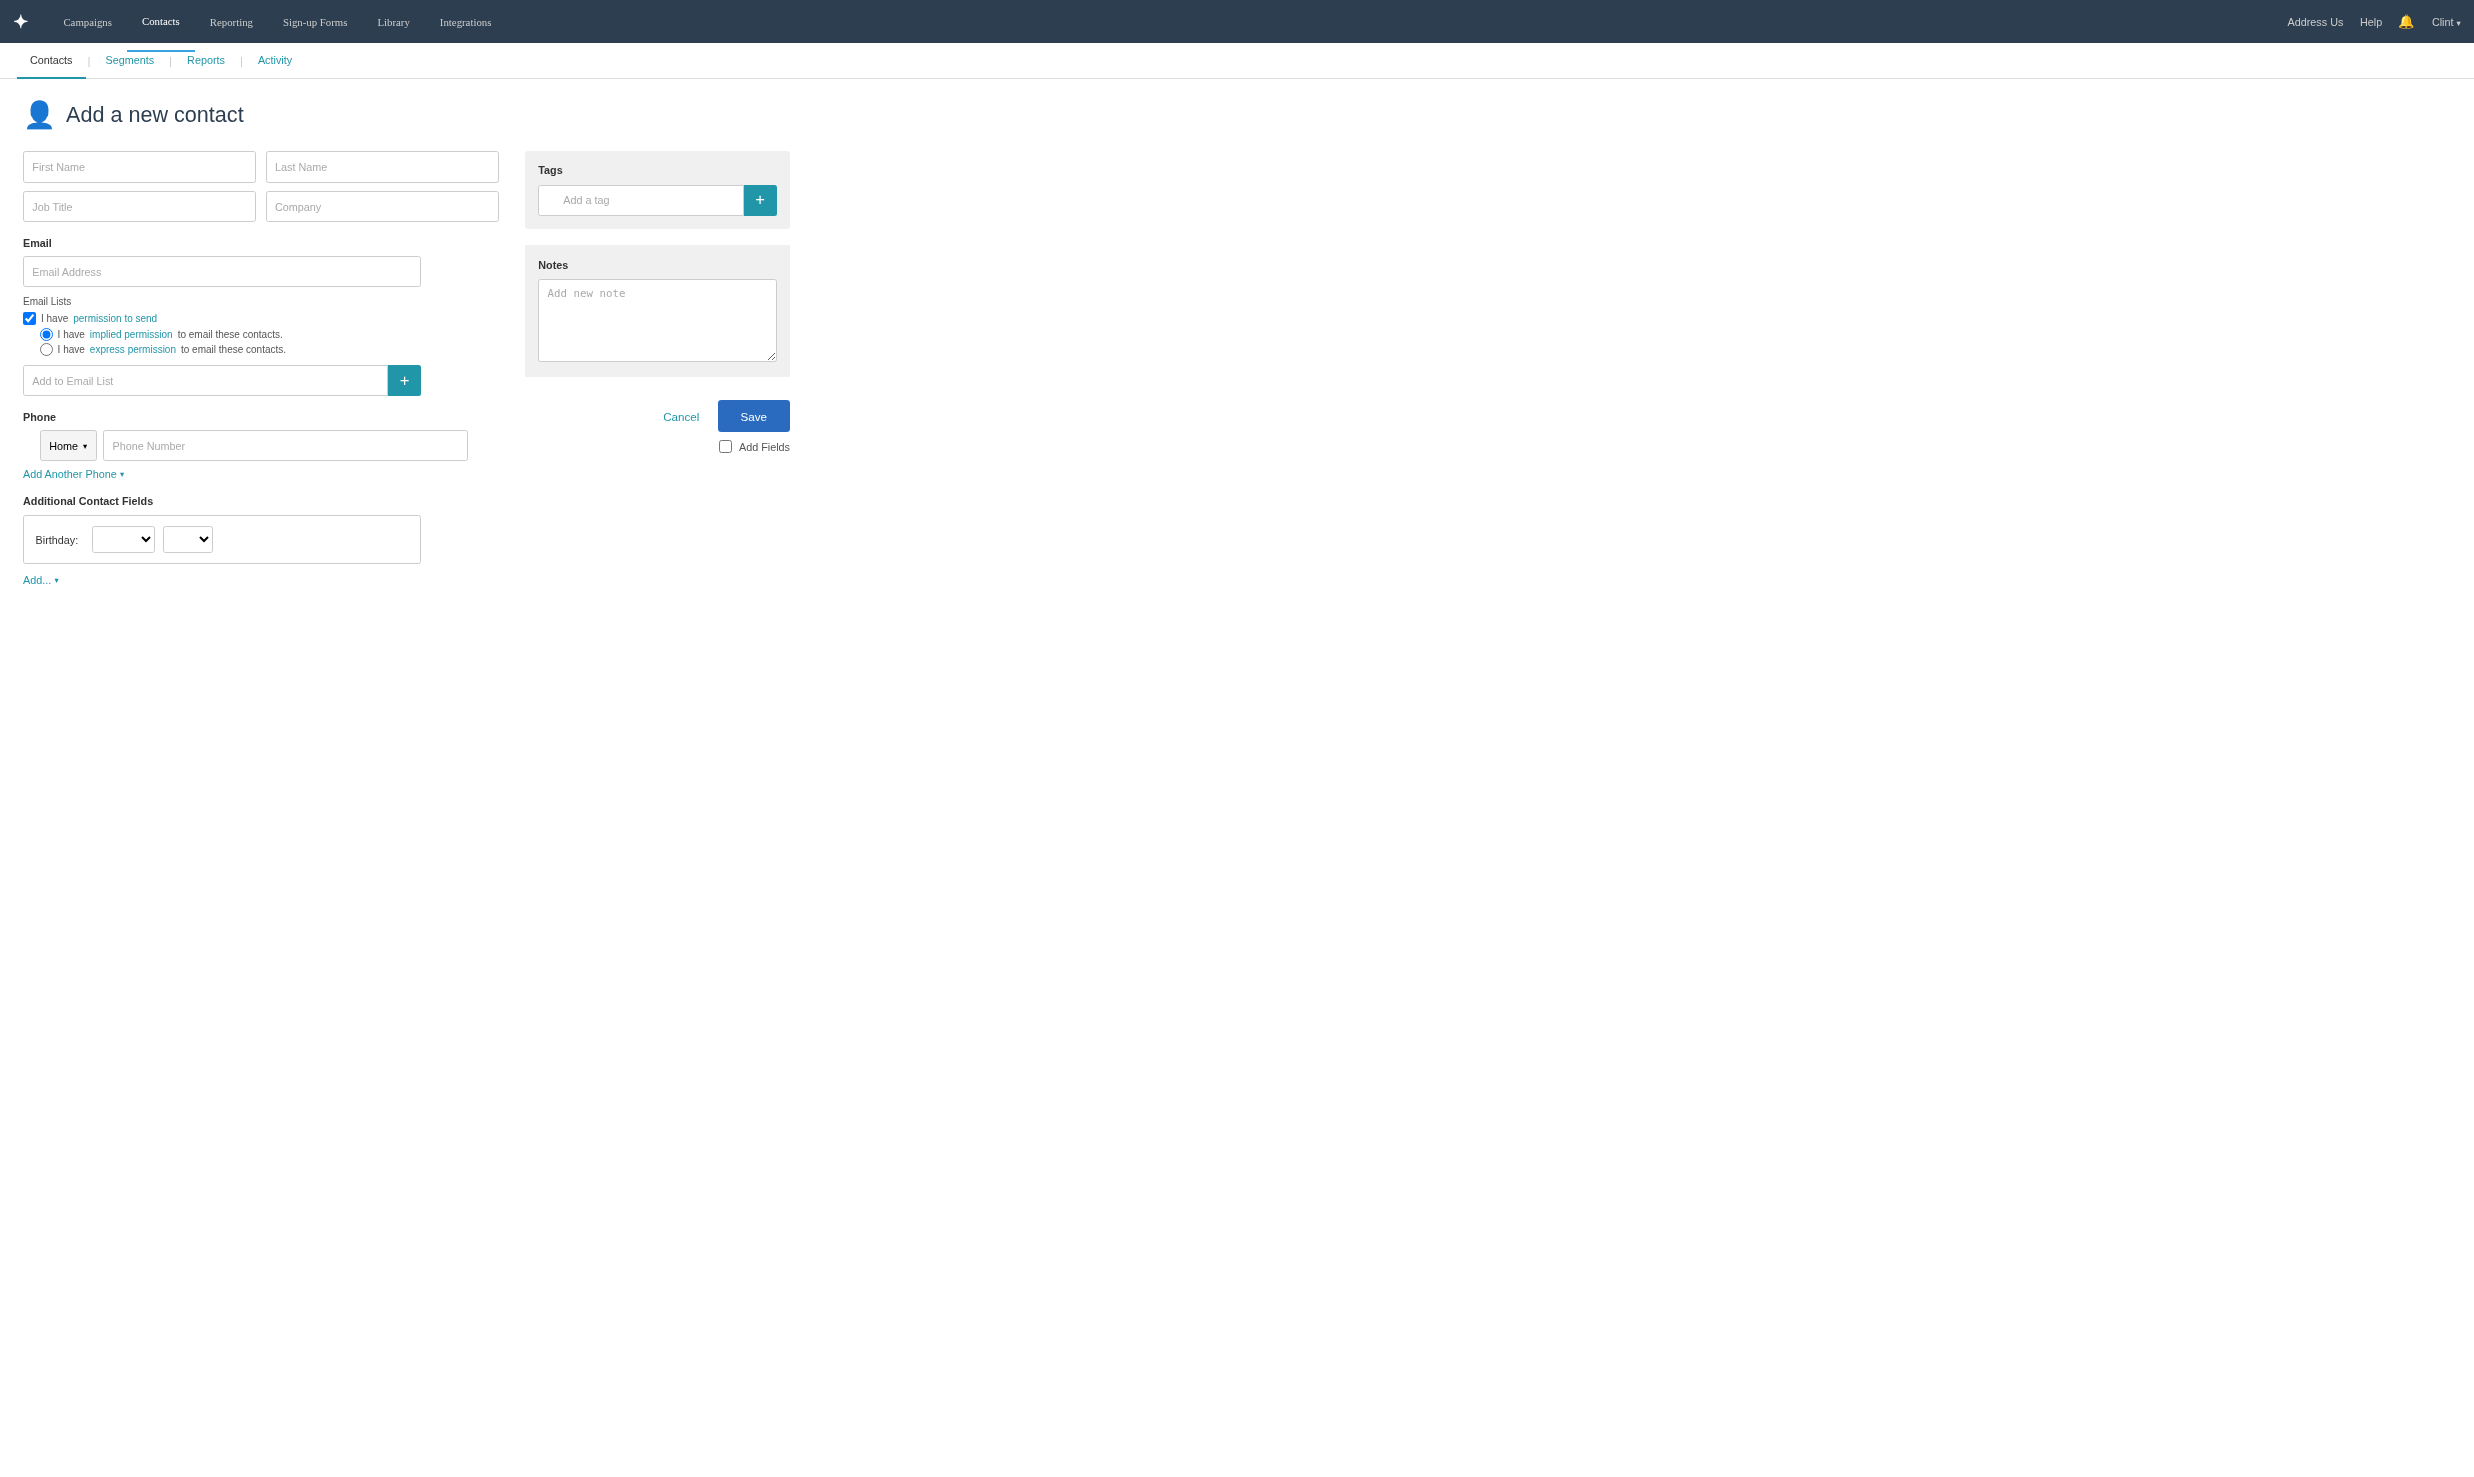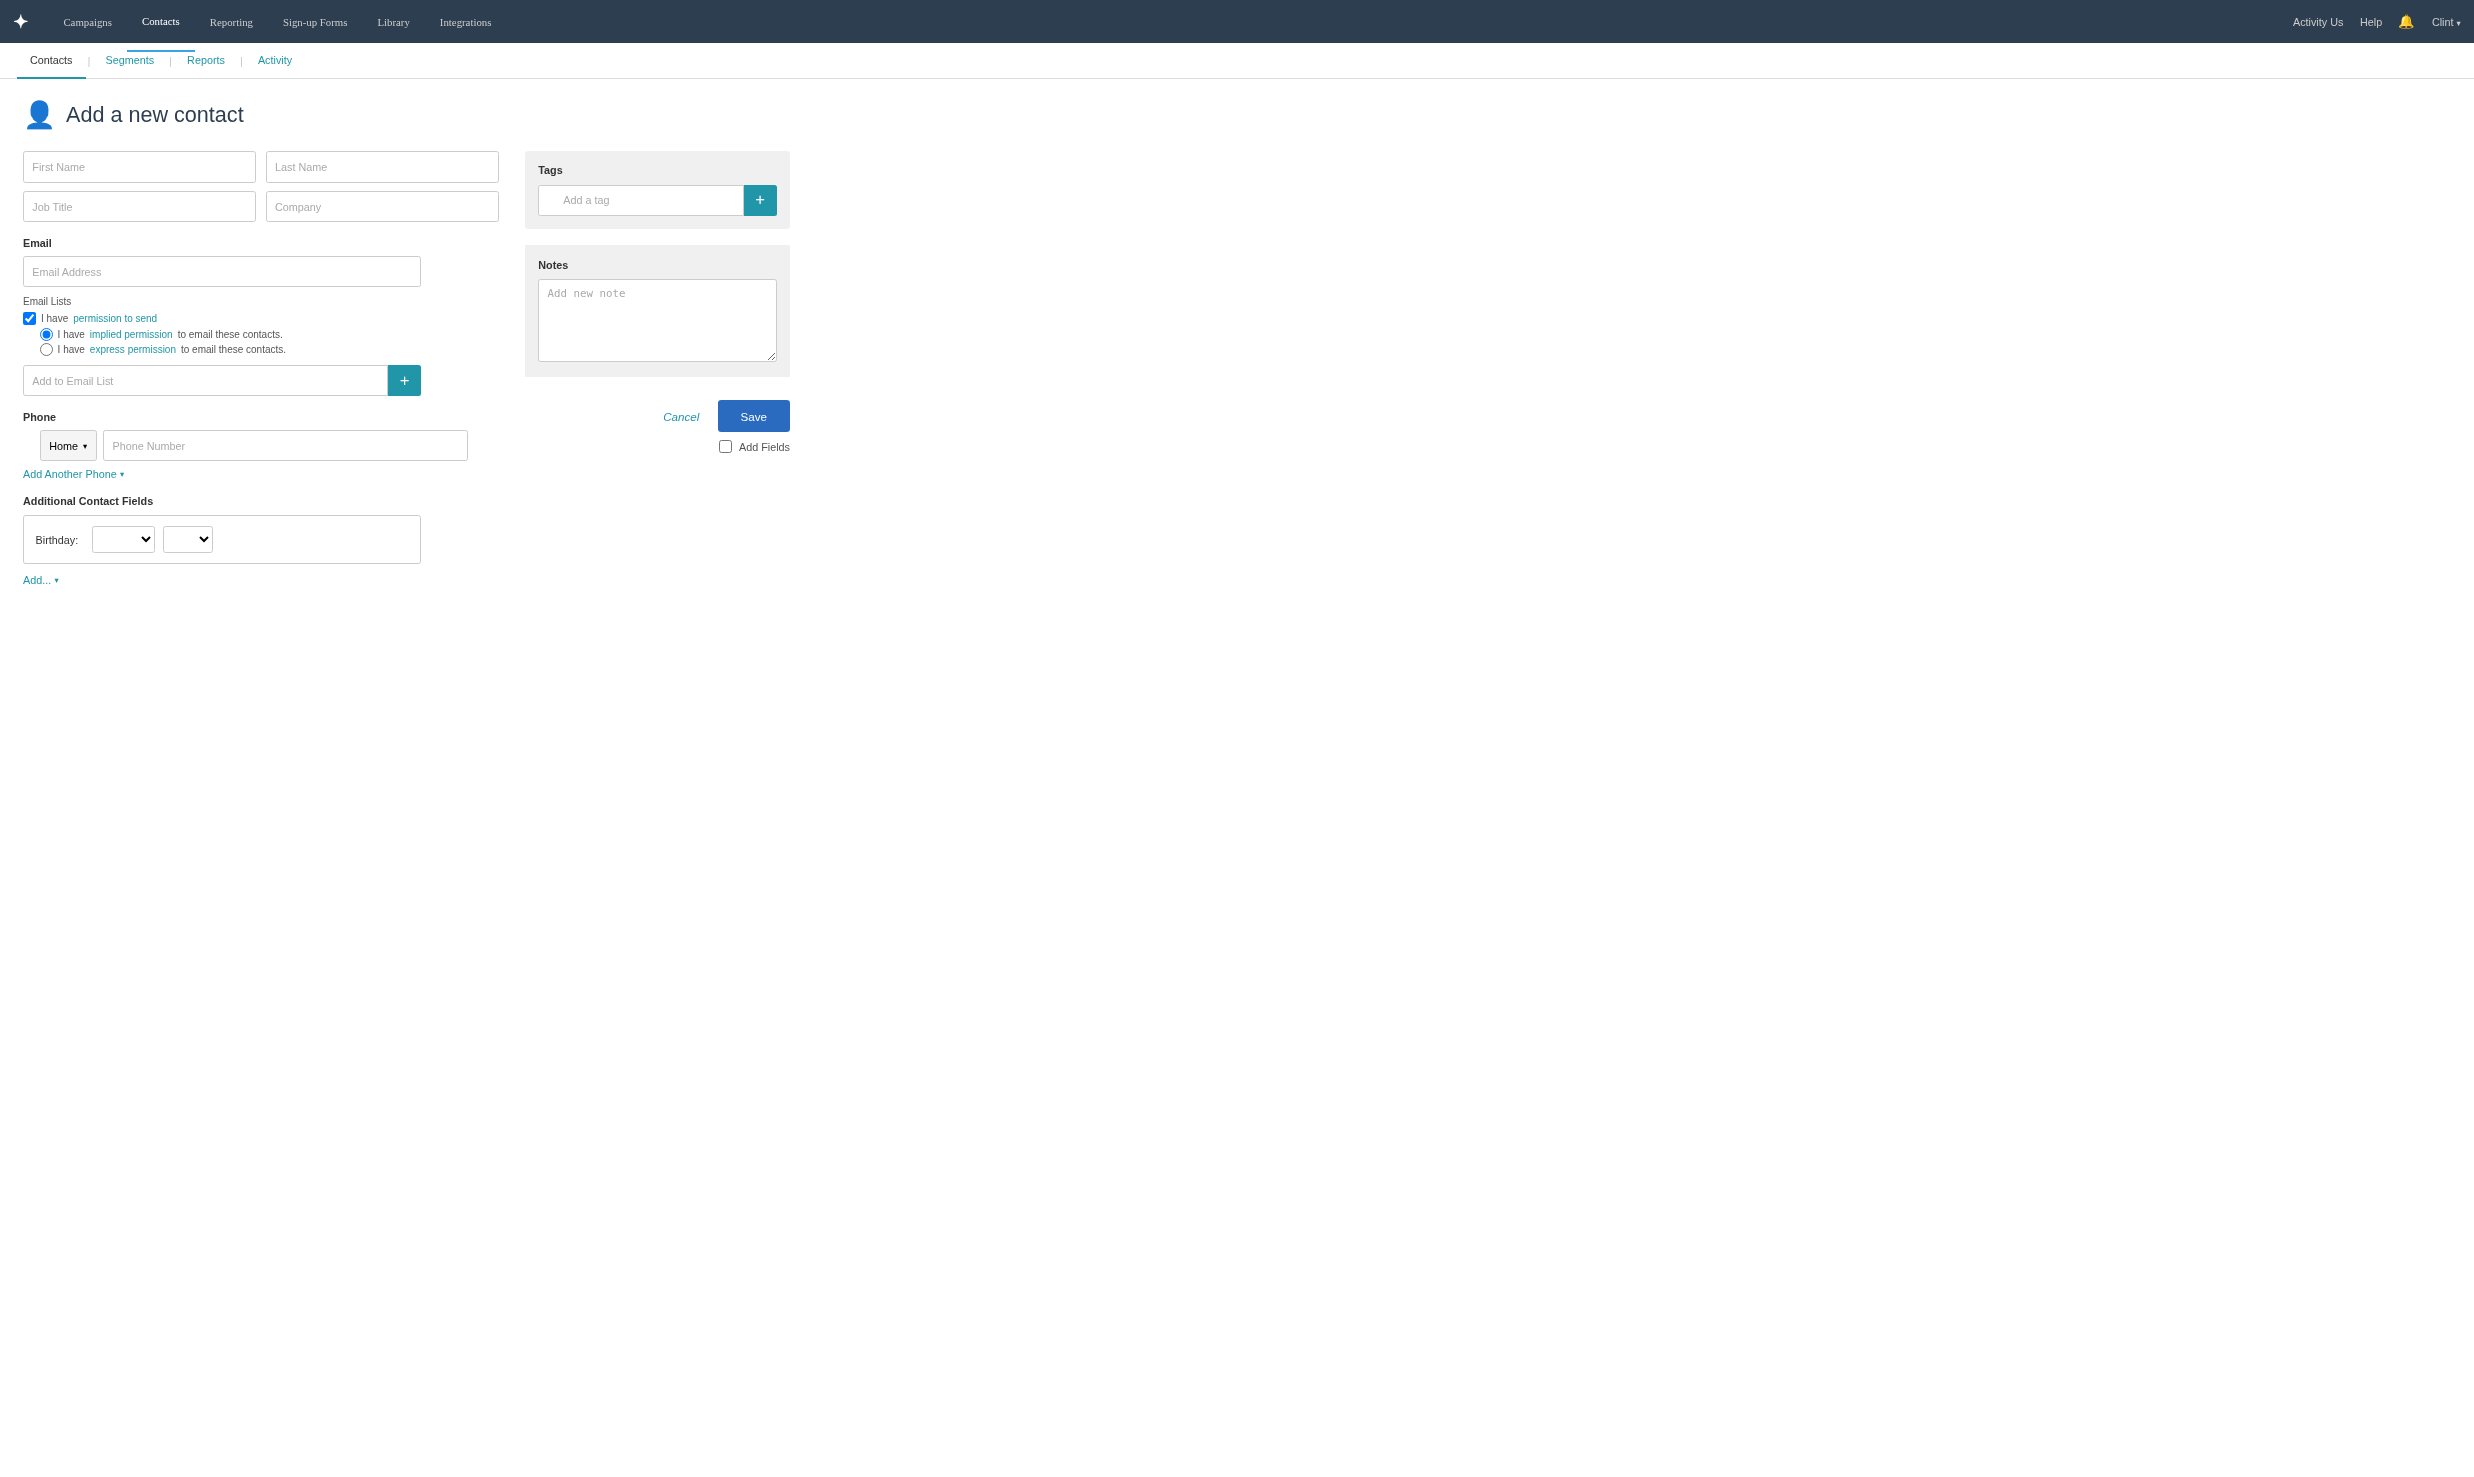--- a/index.html
+++ b/index.html
@@ -367,21 +367,20 @@
       gap: 10px;
       align-items: center;
     }
     .cancel-btn {
       background: none;
       border: none;
       color: #2196a8;
       font-size: 11.6px;
       cursor: pointer;
       padding: 0 8.3px;
-      font-style: italic;
     }
     .save-btn {
       background: #2a6bbf;
       color: #fff;
       border: none;
       border-radius: 3.3px;
       height: 31.5px;
       padding: 0 23px;
       font-size: 11.6px;
       cursor: pointer;
@@ -404,21 +403,21 @@
   <div class="logo">✦</div>
   <div class="nav-links">
     <a href="#">Campaigns</a>
     <a href="#" class="active">Contacts</a>
     <a href="#">Reporting</a>
     <a href="#">Sign-up Forms</a>
     <a href="#">Library</a>
     <a href="#">Integrations</a>
   </div>
   <div class="right-links">
-    <a href="#">Activity Us</a>
+    <a href="#">Address Us</a>
     <a href="#">Help</a>
     <span class="bell-icon">🔔</span>
     <a href="#"><span>Clint</span> <span class="caret">▾</span></a>
   </div>
 </nav>
 
 <div class="sub-nav">
   <a href="#" class="active">Contacts</a>
   <span class="divider">|</span>
   <a href="#">Segments</a>

